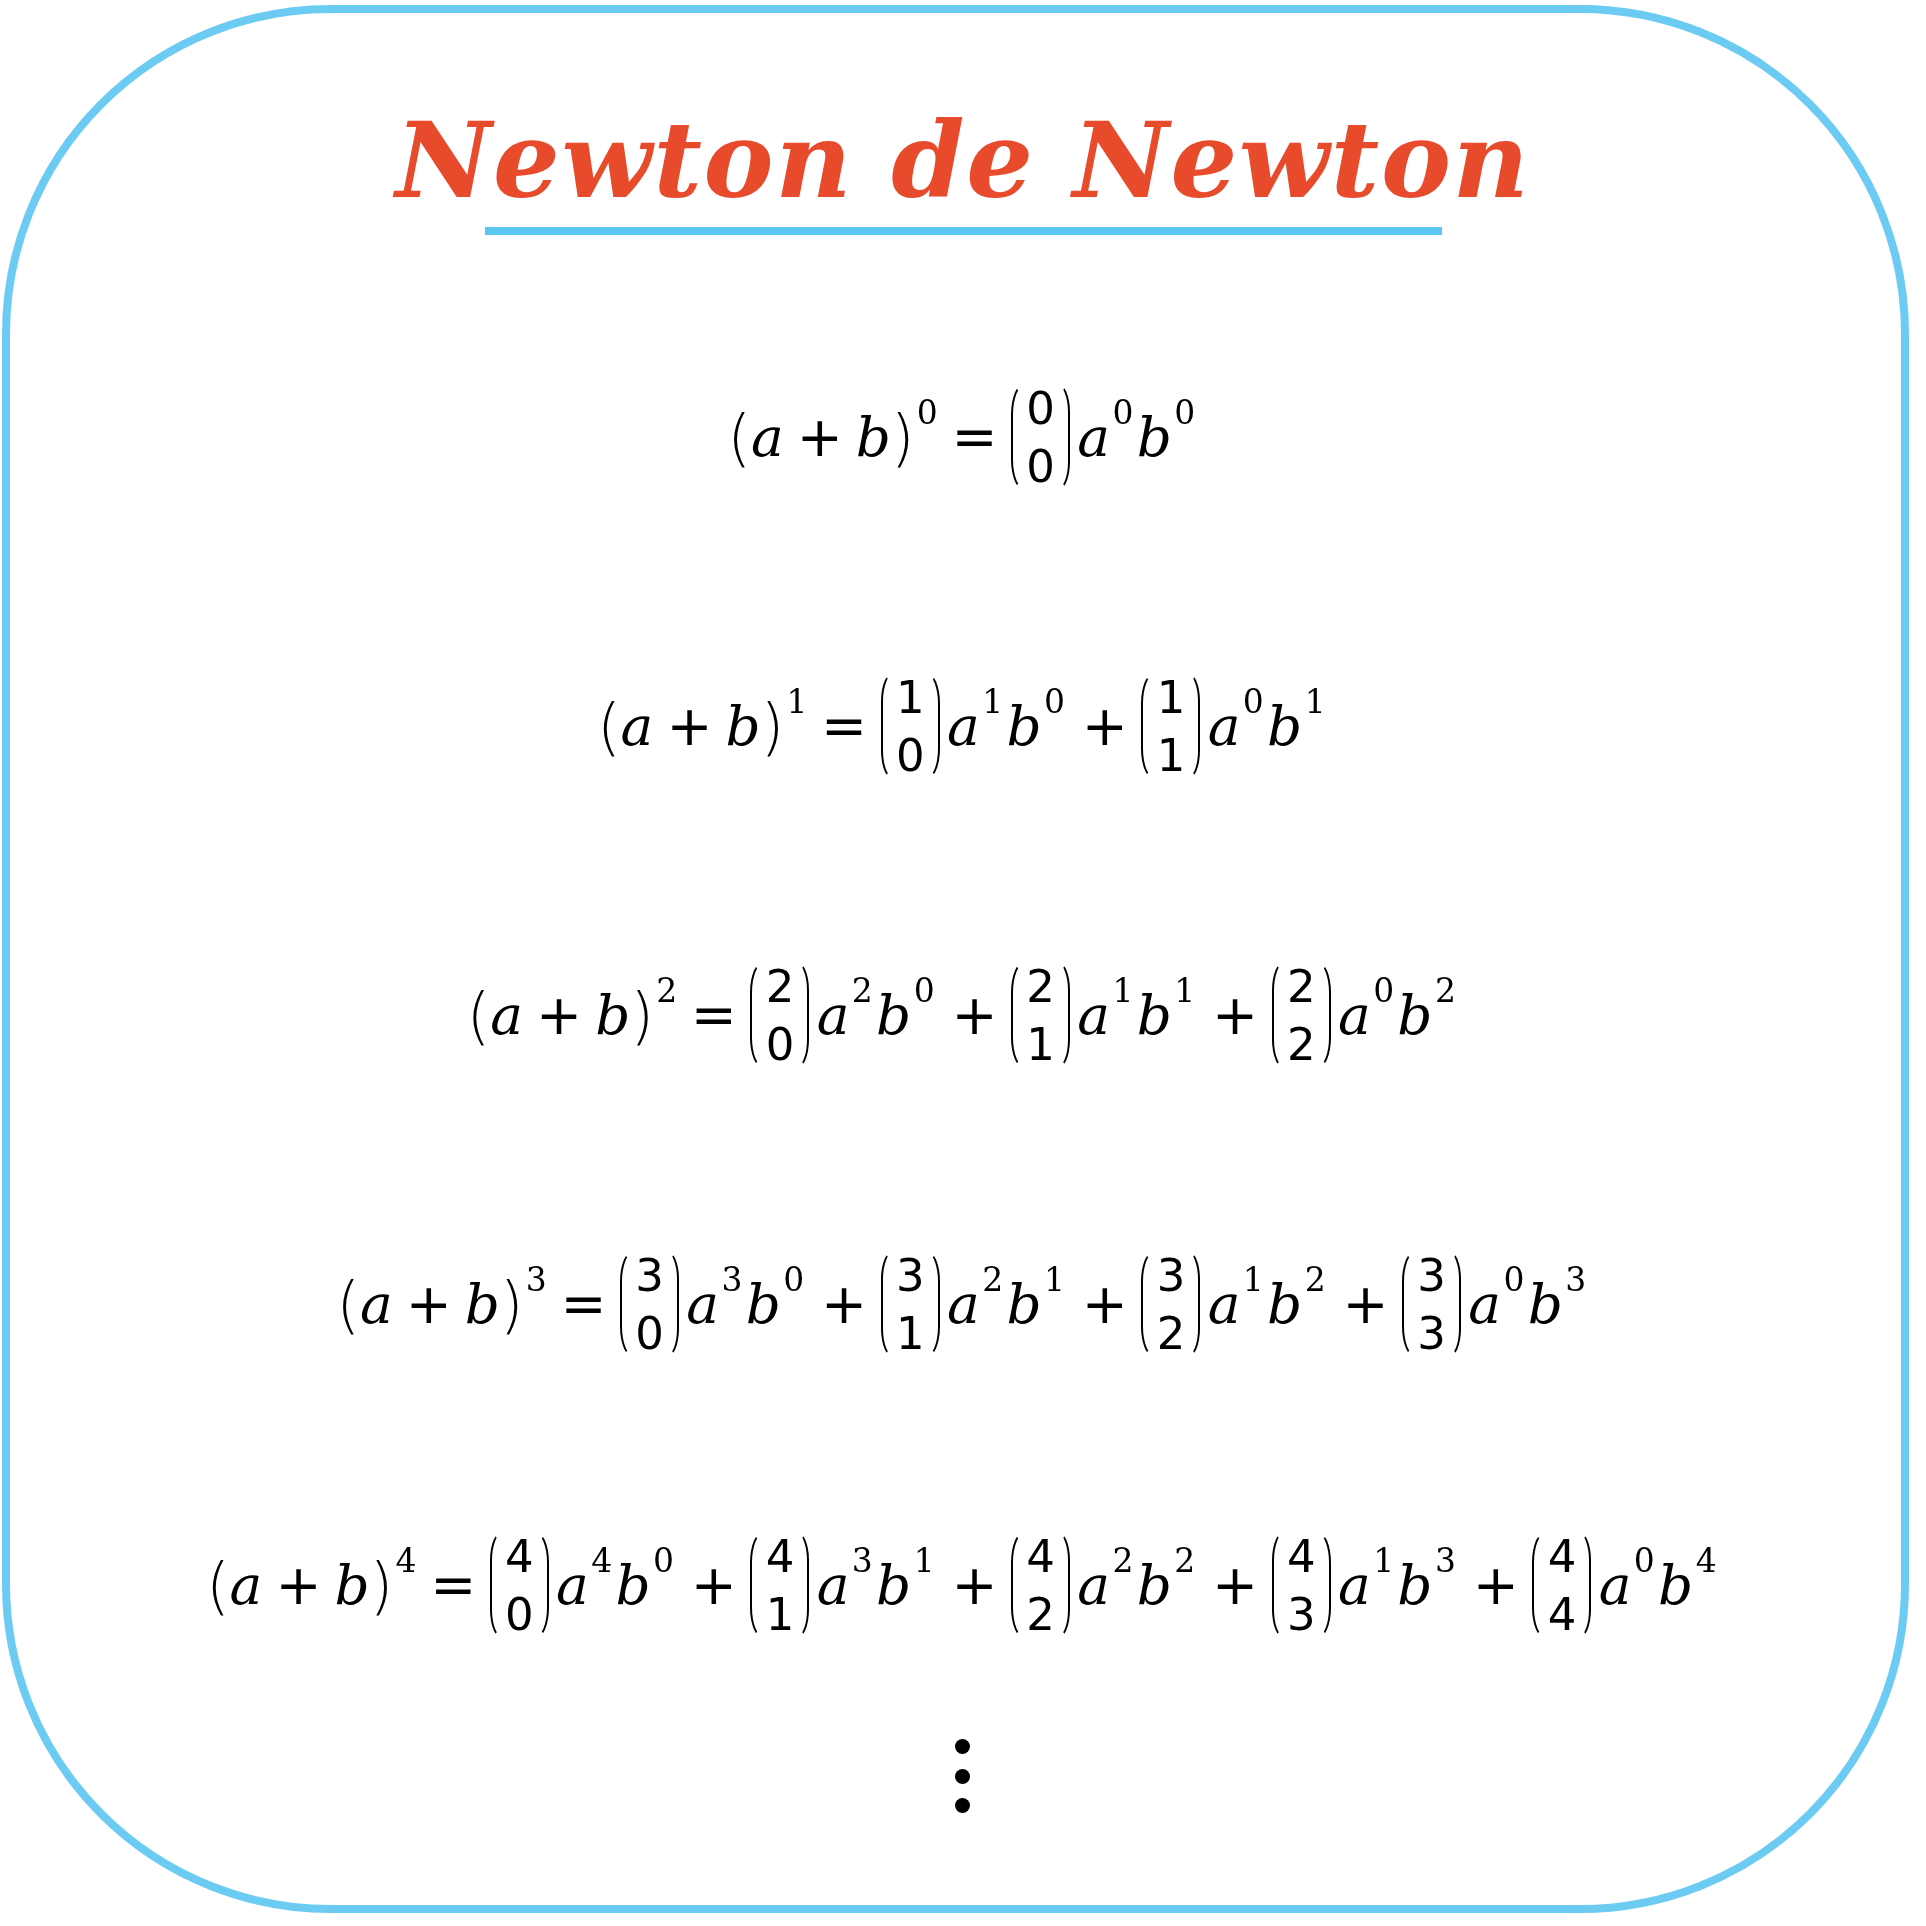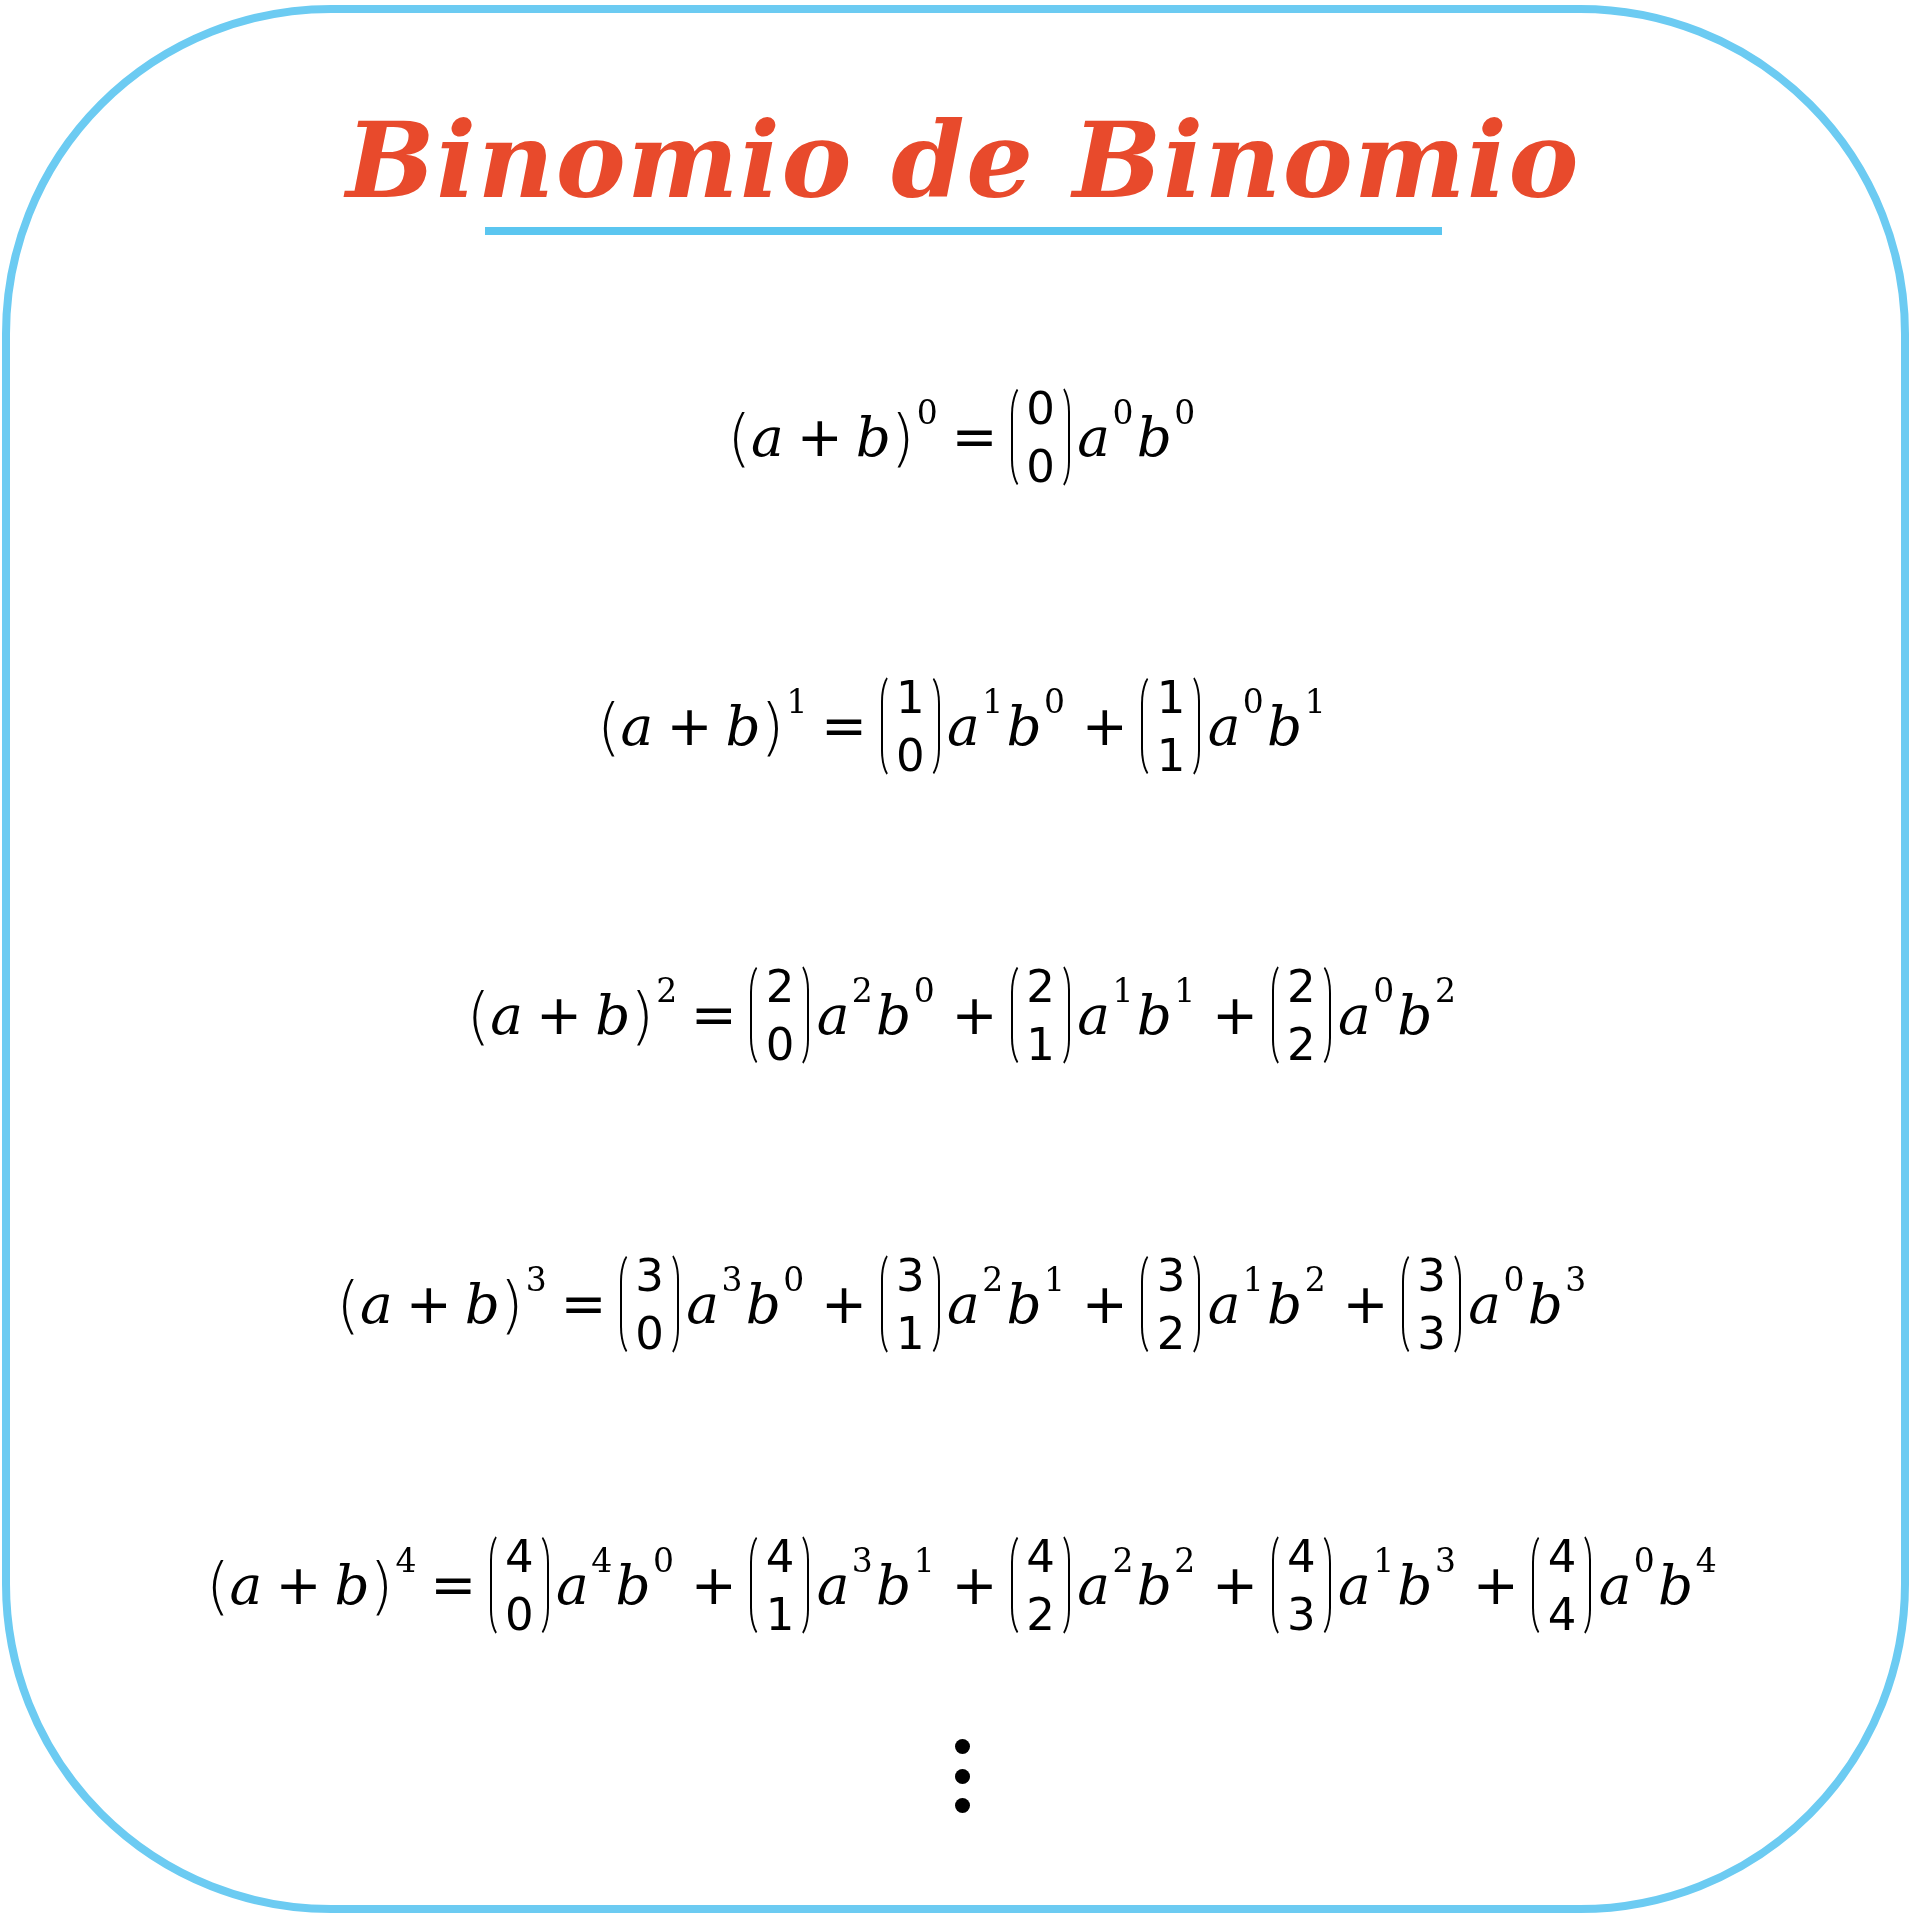--- a/index.html
+++ b/index.html
@@ -150,21 +150,21 @@
       height: 15px;
       border-radius: 50%;
       background: #000000;
     }
   </style>
 </head>
 <body>
 
 <div class="frame"></div>
 
-<div class="title">Binomio de Binomio</div>
+<div class="title">Newton de Newton</div>
 <div class="title-underline"></div>
 
 <div id="eq-container">
     <div class="eq" style="top: 377px;">
       <span class="lhs">
         <span class="paren">(</span>
         <span class="var">a</span>
         <span class="plus-inner">+</span>
         <span class="var">b</span>
         <span class="paren">)</span>

